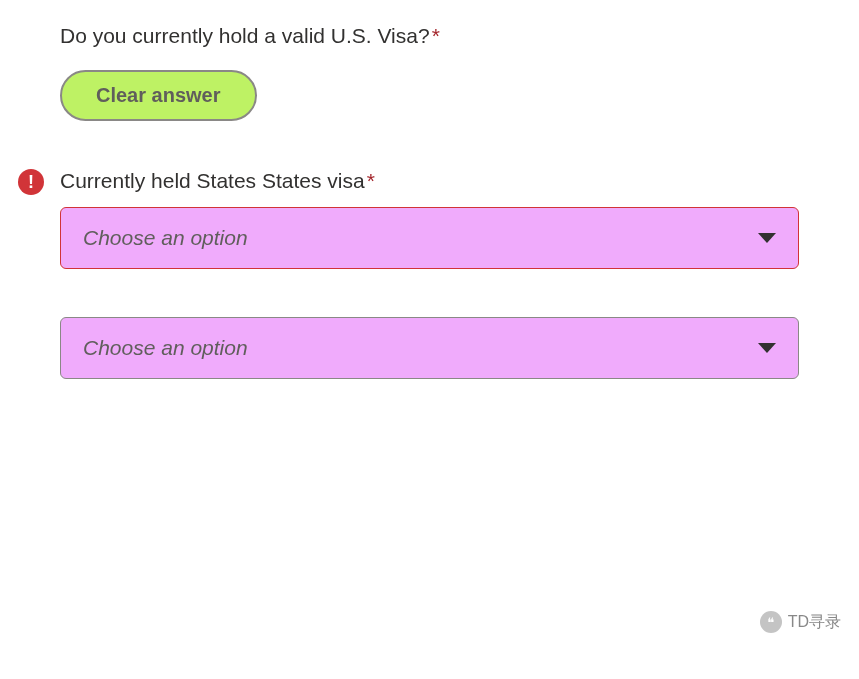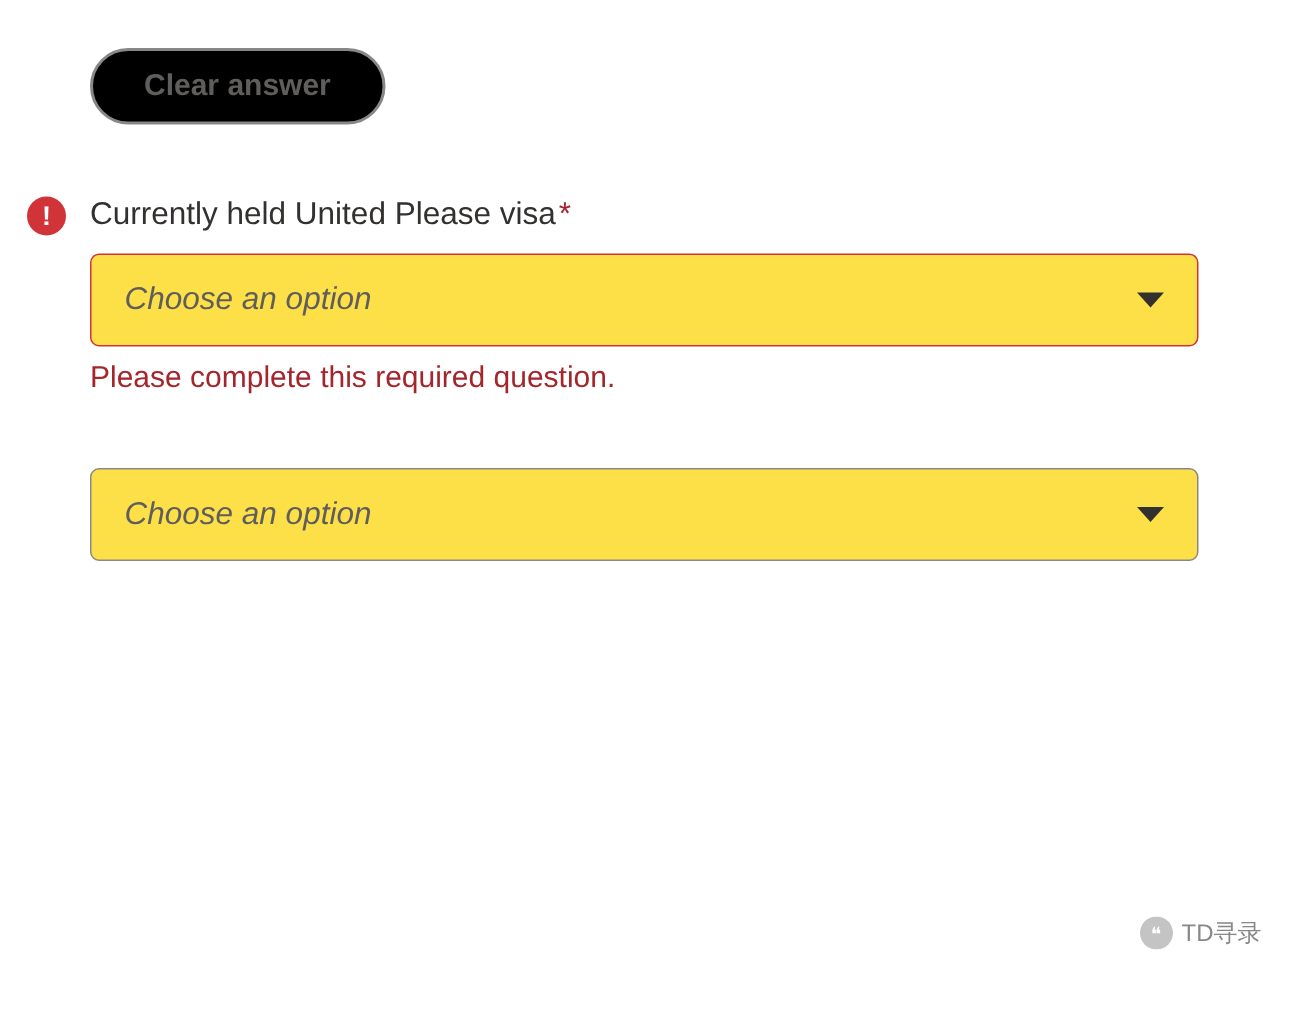--- a/index.html
+++ b/index.html
@@ -61,21 +61,21 @@
     }
     .radio-label {
       font-size: 22px;
       color: #323130;
     }
     .clear-button {
       margin-top: 8px;
       padding: 12px 34px;
       border: 2px solid #8a8886;
       border-radius: 28px;
-      background: #000000;
+      background: #bef264;
       font-size: 20px;
       font-weight: 700;
       color: #605e5c;
       cursor: pointer;
       font-family: inherit;
     }
     .error-icon-wrapper {
       position: absolute;
       left: -42px;
       top: 0px;
@@ -97,21 +97,21 @@
       margin-top: 14px;
     }
     .select-box {
       width: 100%;
       padding: 18px 22px;
       border: 1px solid #8a8886;
       border-radius: 6px;
       font-size: 21px;
       font-style: italic;
       color: #605e5c;
-      background: #fde047;
+      background: #f0abfc;
       cursor: pointer;
       display: flex;
       align-items: center;
       justify-content: space-between;
       font-family: inherit;
     }
     .select-box.error {
       border-color: #d13438;
     }
     .dropdown-arrow {
@@ -146,37 +146,39 @@
       align-items: center;
       justify-content: center;
       color: #ffffff;
       font-size: 13px;
     }
   </style>
 </head>
 <body>
 
 <div class="question-group">
+  <label class="question-label">
+    <span>Do you currently hold a valid U.S. Visa?</span><span class="required-star">*</span>
+  </label>
   <button class="clear-button">Clear answer</button>
 </div>
 
 <div class="question-group">
   <div class="error-icon-wrapper">
     <div class="error-icon">!</div>
   </div>
   <label class="question-label">
-    <span>Currently held United Please visa</span><span class="required-star">*</span>
+    <span>Currently held States States visa</span><span class="required-star">*</span>
   </label>
   <div class="select-wrapper">
     <div class="select-box error">
       <span>Choose an option</span>
       <div class="dropdown-arrow"></div>
     </div>
   </div>
-  <div class="error-message">Please complete this required question.</div>
 </div>
 
 <div class="question-group">
   <div class="select-wrapper">
     <div class="select-box">
       <span>Choose an option</span>
       <div class="dropdown-arrow"></div>
     </div>
   </div>
 </div>

